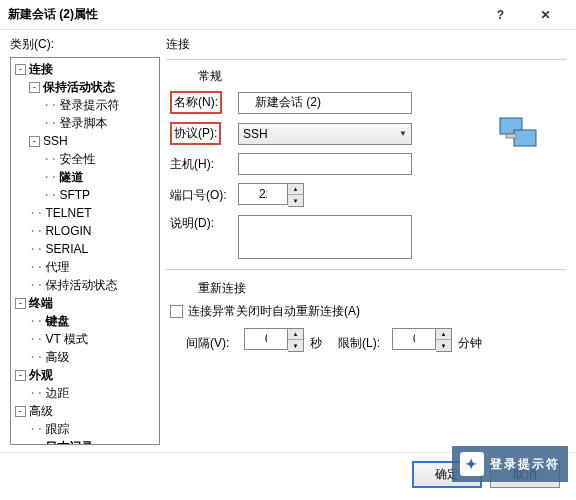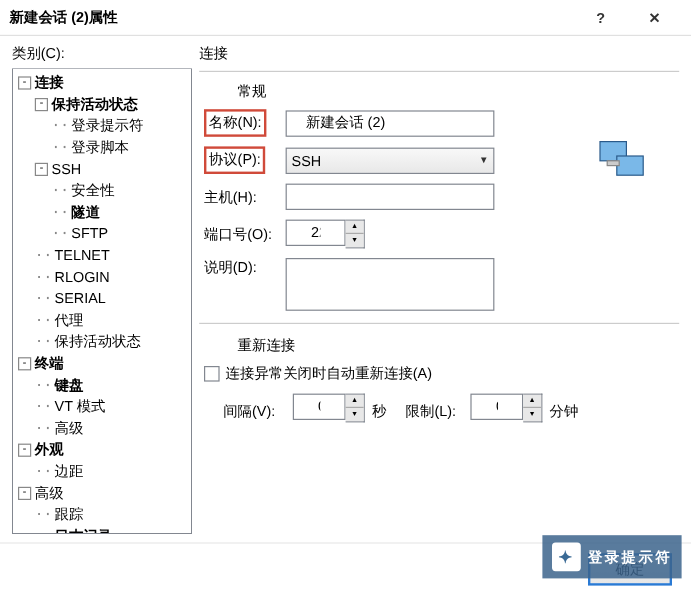--- a/index.html
+++ b/index.html
@@ -225,18 +225,19 @@
           </div>
         </div>
         <span>分钟</span>
       </div>
     </div>
   </div>
 </div>
 
 <div class="footer">
   <button class="btn primary">确定</button>
+  <button class="btn">取消</button>
 </div>
 
 <div class="watermark">
   <div class="watermark-logo">✦</div>
   <span>登录提示符</span>
 </div>
 
 </body></html>

